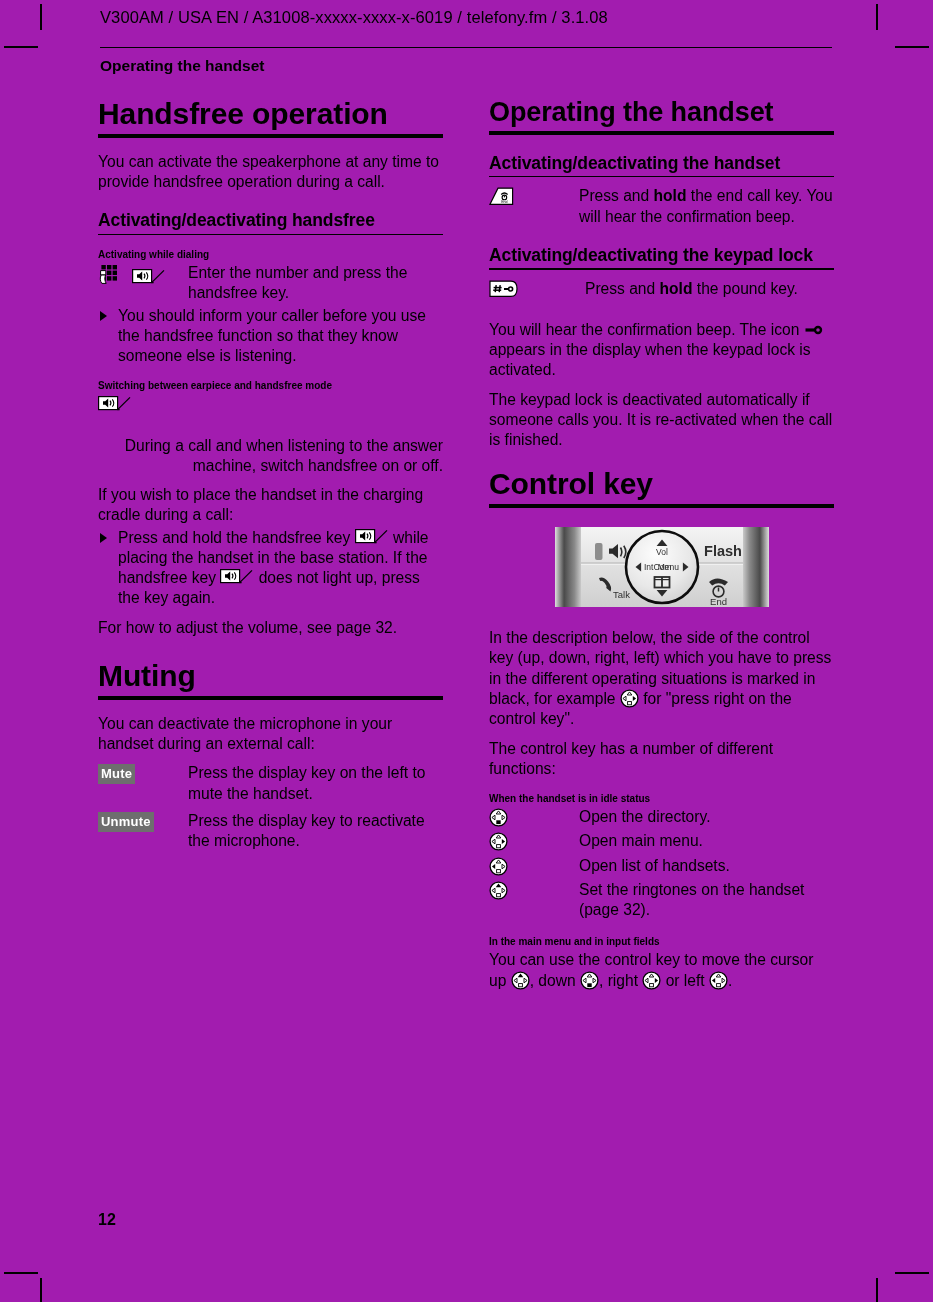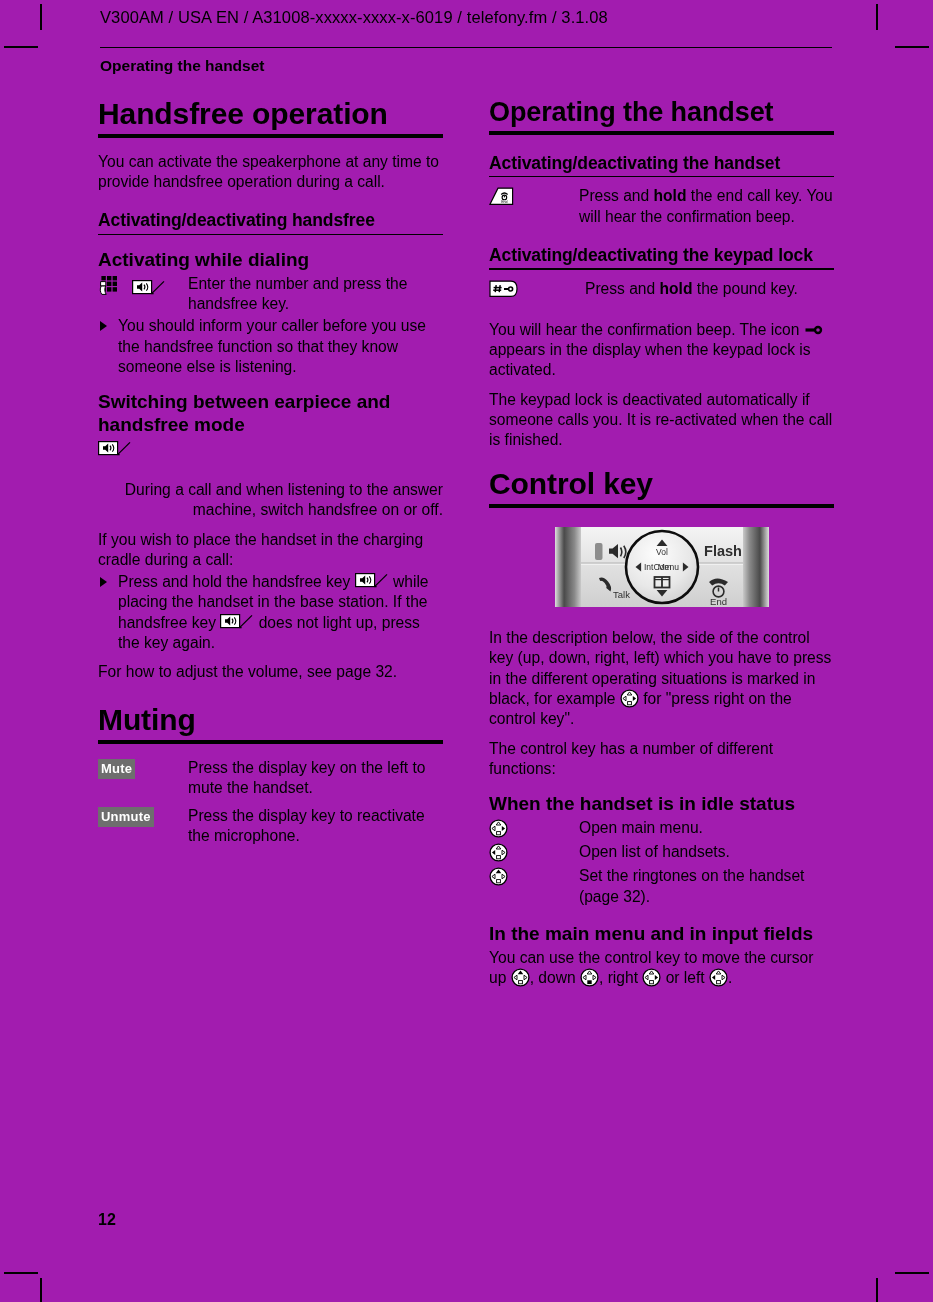--- a/index.html
+++ b/index.html
@@ -71,21 +71,21 @@
     font-size: 17.5px;
     font-weight: bold;
     margin: 18px 0 0 0;
     padding: 0;
     line-height: 1.16;
     letter-spacing: -0.1px;
   }
   .rule-thin { height: 1.4px; background: #000; margin: 3px 0 9px 0; }
 
   h3.h3 {
-    font-size: 19px;
+    font-size: 10px;
     font-weight: bold;
     margin: 14px 0 2px 0;
     padding: 0;
     line-height: 1.2;
   }
 
   p.body {
     font-size: 15.6px;
     line-height: 1.30;
     margin: 0 0 9px 0;
@@ -265,20 +265,21 @@
             <path d="M19.6 13.6 L32 1.4" fill="none" stroke="#000" stroke-width="1.3"></path>
             <path d="M19.6 13.6 h2" fill="none" stroke="#000" stroke-width="1.3"></path>
           </svg></span><span> does not light up, press the key again.</span>
     </div>
 
     <p class="body">For how to adjust the volume, see page 32.</p>
 
     <h1 class="h1" style="margin-top:22px;">Muting</h1>
     <div class="rule-thick"></div>
 
+    <p class="body">You can deactivate the microphone in your handset during an external call:</p>
 
     <div class="krow" style="margin-bottom:7px;">
       <div class="kcell">
         <span class="dkey">Mute</span>
       </div>
       <div class="kdesc">Press the display key on the left to mute the handset.</div>
     </div>
 
     <div class="krow">
       <div class="kcell">
@@ -419,20 +420,32 @@
             <path d="M9.5 2.9 l2.3 3.1 h-4.6 z" fill="none" stroke="#000" stroke-width="0.9"></path>
             <path d="M2.9 9.5 l3.1 -2.3 v4.6 z" fill="none" stroke="#000" stroke-width="0.9"></path>
             <path d="M16.1 9.5 l-3.3 -2.6 v5.2 z" fill="#000"></path>
             <rect x="7.6" y="12.6" width="3.8" height="3.2" fill="none" stroke="#000" stroke-width="0.9"></rect>
           </svg></span><span> for "press right on the control key".</span></p>
 
     <p class="body">The control key has a number of different functions:</p>
 
     <h3 class="h3">When the handset is in idle status</h3>
 
+    <div class="krow">
+      <div class="kcell">
+        <span class="icon"><svg width="19" height="19" viewBox="0 0 19 19">
+              <circle cx="9.5" cy="9.5" r="8.4" fill="#fff" stroke="#000" stroke-width="1.3"></circle>
+              <path d="M9.5 2.9 l2.3 3.1 h-4.6 z" fill="none" stroke="#000" stroke-width="0.9"></path>
+              <path d="M2.9 9.5 l3.1 -2.3 v4.6 z" fill="none" stroke="#000" stroke-width="0.9"></path>
+              <path d="M16.1 9.5 l-3.1 -2.3 v4.6 z" fill="none" stroke="#000" stroke-width="0.9"></path>
+              <rect x="7.3" y="12.3" width="4.4" height="3.8" fill="#000"></rect>
+            </svg></span>
+      </div>
+      <div class="kdesc">Open the directory.</div>
+    </div>
 
     <div class="krow">
       <div class="kcell">
         <span class="icon"><svg width="19" height="19" viewBox="0 0 19 19">
               <circle cx="9.5" cy="9.5" r="8.4" fill="#fff" stroke="#000" stroke-width="1.3"></circle>
               <path d="M9.5 2.9 l2.3 3.1 h-4.6 z" fill="none" stroke="#000" stroke-width="0.9"></path>
               <path d="M2.9 9.5 l3.1 -2.3 v4.6 z" fill="none" stroke="#000" stroke-width="0.9"></path>
               <path d="M16.1 9.5 l-3.3 -2.6 v5.2 z" fill="#000"></path>
               <rect x="7.6" y="12.6" width="3.8" height="3.2" fill="none" stroke="#000" stroke-width="0.9"></rect>
             </svg></span>

